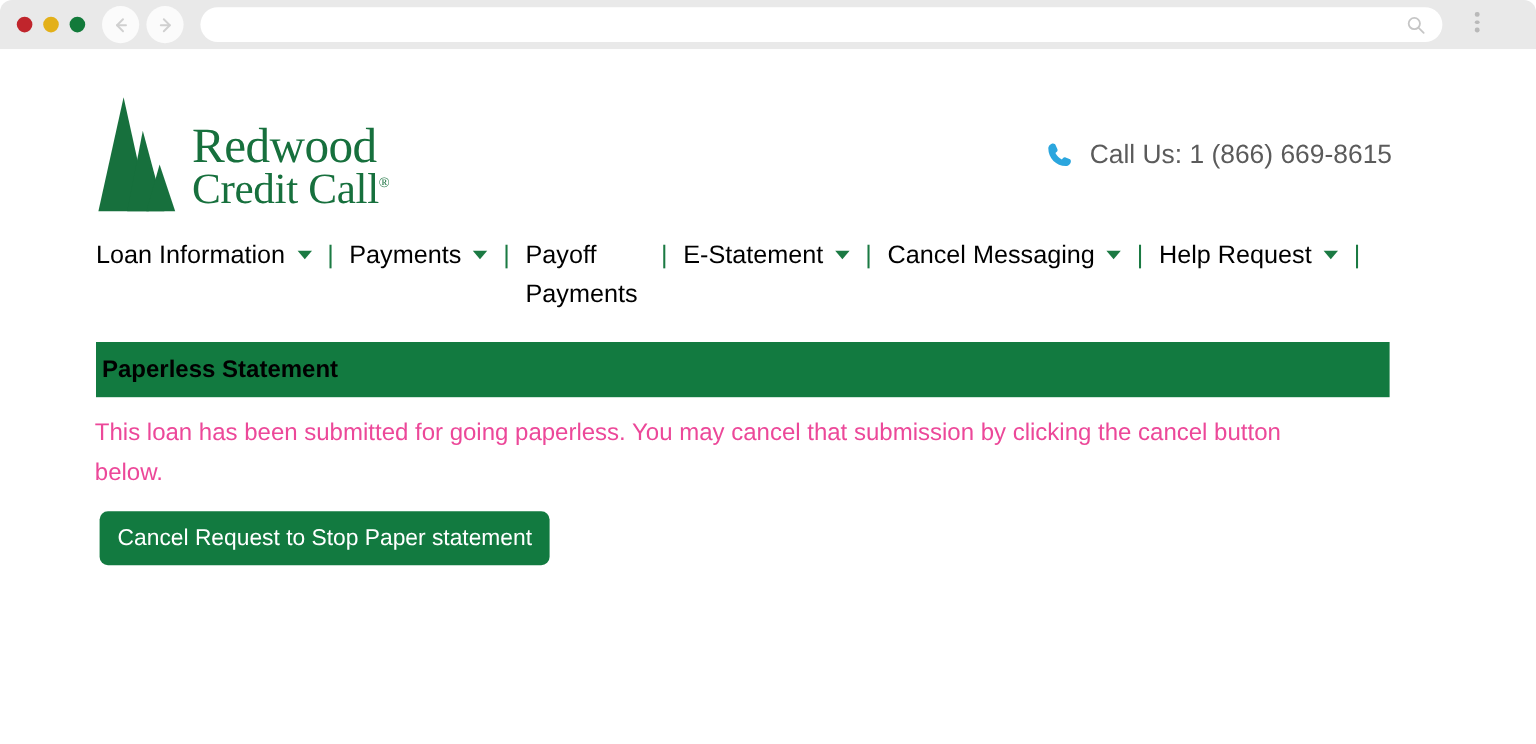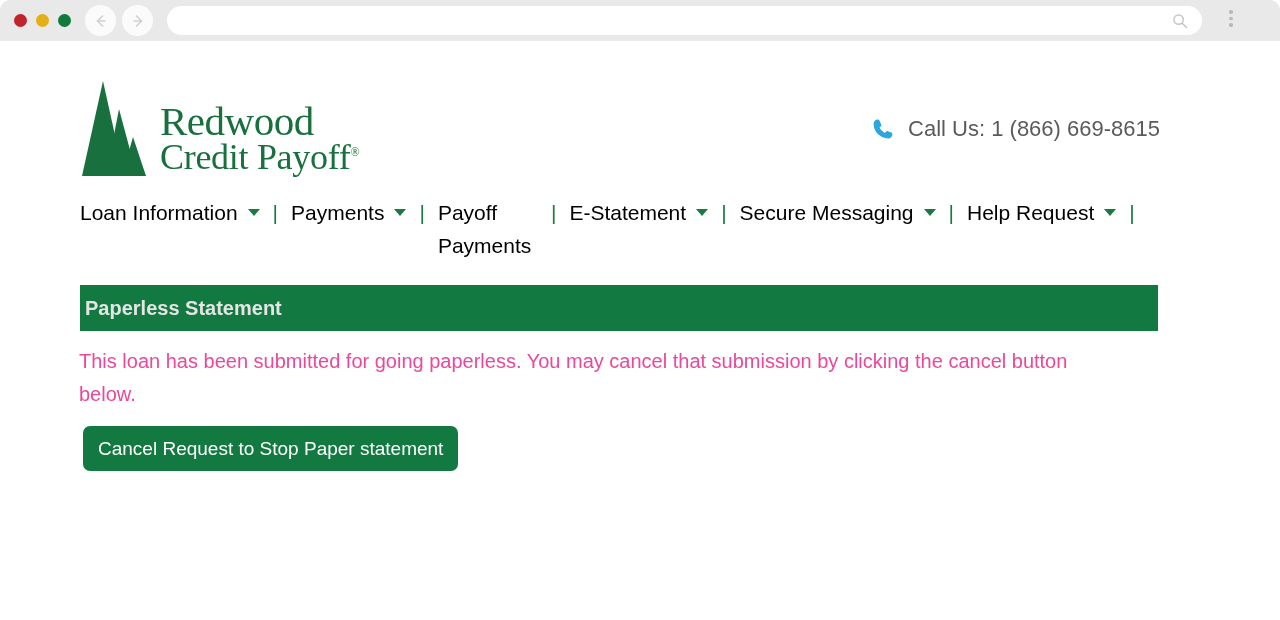--- a/index.html
+++ b/index.html
@@ -186,21 +186,21 @@
   
   .section-header {
     position: absolute;
     left: 80px; top: 244px;
     width: 1078px; height: 46px;
     background: #127a40;
     display: flex;
     align-items: center;
   }
   .section-header-title {
-    color: #e5e5e5;
+    color: #000000;
     font-size: 20px;
     font-weight: bold;
     padding-left: 5px;
   }
 
   .body-copy {
     position: absolute;
     left: 79px; top: 304px;
     width: 1030px;
     font-size: 20px;
@@ -270,21 +270,21 @@
   <div class="site-header">
 
     <div class="logo">
       <svg class="logo-mark" width="67" height="98" viewBox="0 0 67 98">
         <polygon points="23,2 44,97 2,97" fill="#17703d"></polygon>
         <polygon points="39,30 57,97 26,97" fill="#17703d"></polygon>
         <polygon points="53,58 66,97 42,97" fill="#17703d"></polygon>
       </svg>
       <div class="logo-text">
         <span class="logo-line1">Redwood</span>
-        <span class="logo-line2"><span>Credit Payoff</span><span class="logo-tm">®</span></span>
+        <span class="logo-line2"><span>Credit Call</span><span class="logo-tm">®</span></span>
       </div>
     </div>
 
     <div class="call-us">
       <svg class="phone-icon" viewBox="0 0 24 24">
         <path d="M6.6 2.6 C4.5 2.6 2.6 4.6 2.6 6.8 c0 8.1 6.6 14.6 14.6 14.6 2.2 0 4.2-1.9 4.2-4 0-0.8-0.5-1.5-1.2-1.8 l-3.2-1.4 c-0.7-0.3-1.6-0.1-2.1 0.5 l-1 1.2 c-2.3-1.2-4.2-3.1-5.4-5.4 l1.2-1 c0.6-0.5 0.8-1.4 0.5-2.1 L8.8 4.2 C8.4 3.2 7.6 2.6 6.6 2.6 z" fill="#2ba6de"></path>
       </svg>
       <span class="call-us-text">Call Us: 1 (866) 669-8615</span>
     </div>
 
@@ -309,21 +309,21 @@
     </span>
     <span class="nav-sep">|</span>
 
     <span class="nav-item nav-wide">
       <span class="nav-label">E-Statement</span>
       <span class="caret"></span>
     </span>
     <span class="nav-sep">|</span>
 
     <span class="nav-item nav-wide">
-      <span class="nav-label">Secure Messaging</span>
+      <span class="nav-label">Cancel Messaging</span>
       <span class="caret"></span>
     </span>
     <span class="nav-sep">|</span>
 
     <span class="nav-item nav-wide">
       <span class="nav-label">Help Request</span>
       <span class="caret"></span>
     </span>
     <span class="nav-sep">|</span>
 

